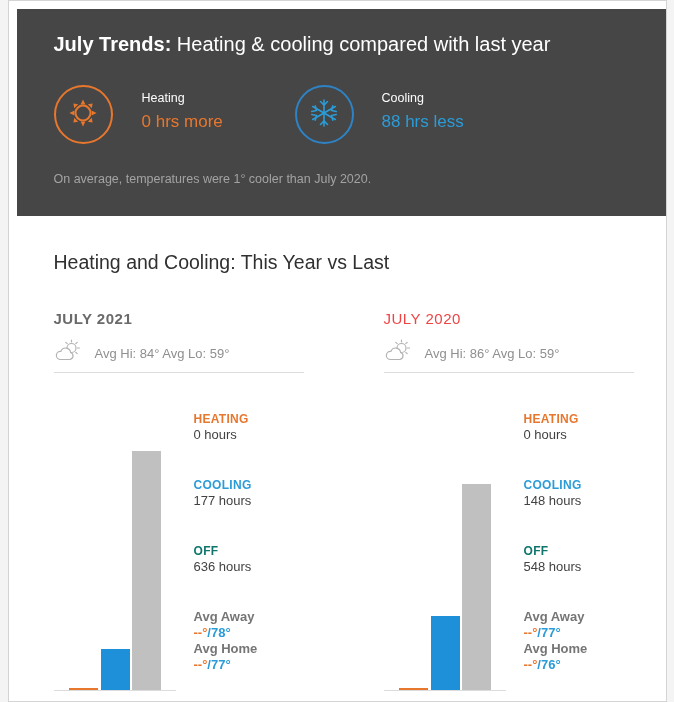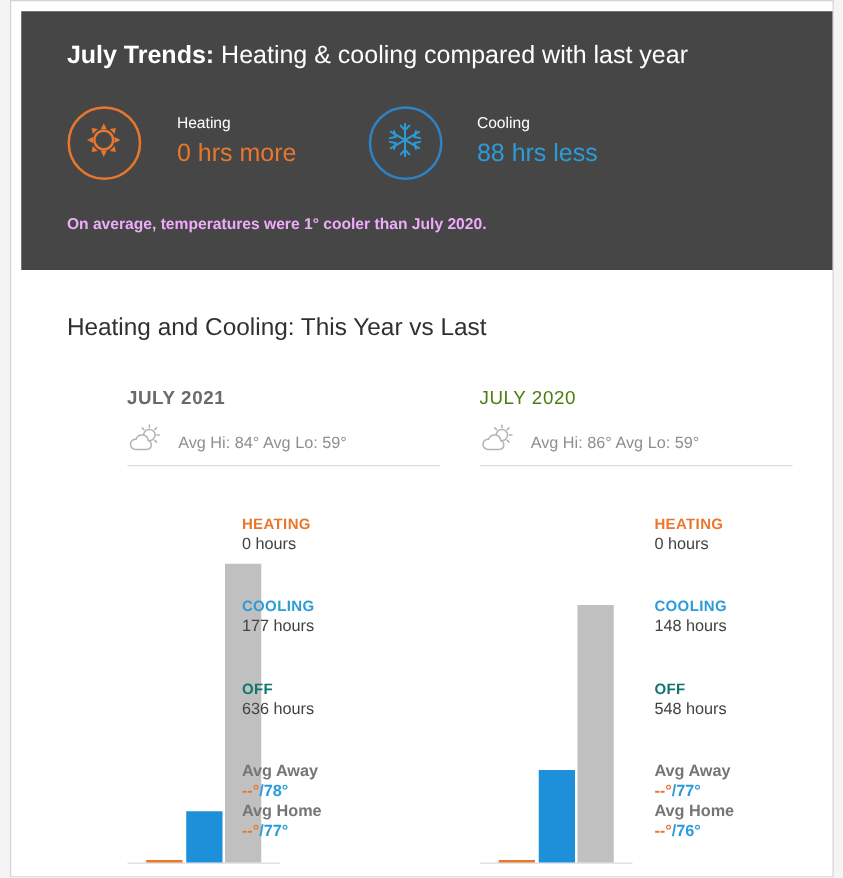--- a/index.html
+++ b/index.html
@@ -10,36 +10,36 @@
   }
   
   .hero{position:absolute;left:8px;top:8px;width:657px;height:207px;background:var(--header-bg);}
   .hero-title{position:absolute;left:37px;top:24px;font-size:20px;color:#ffffff;white-space:nowrap;}
   .hero-title .bold{font-weight:bold;}
   .icon-ring{position:absolute;width:55px;height:55px;border:2px solid;border-radius:50%;
     display:flex;align-items:center;justify-content:center;}
   .ring-heat{left:37px;top:76px;border-color:var(--orange);}
   .ring-cool{left:278px;top:76px;border-color:var(--blue-ring);}
   .feat-label{position:absolute;font-size:12.5px;color:#fdfdfd;}
-  .feat-value{position:absolute;font-size:20px;white-space:nowrap;}
+  .feat-value{position:absolute;font-size:17px;white-space:nowrap;}
   .heat-label{left:125px;top:82px;}
   .heat-value{left:125px;top:103px;color:var(--orange);}
   .cool-label{left:365px;top:82px;}
   .cool-value{left:365px;top:103px;color:var(--blue);}
-  .hero-note{position:absolute;left:37px;top:163px;font-size:12.5px;color:#f0abfc;font-weight:bold;}
+  .hero-note{position:absolute;left:37px;top:163px;font-size:12.5px;color:#a3a3a3;}
   
   .section-title{position:absolute;left:45px;top:250px;font-size:19.5px;color:#303030;}
   .col-header{position:absolute;top:309px;font-size:15px;letter-spacing:0.5px;white-space:nowrap;}
   .col-header.current{font-weight:bold;color:#6a6a6a;}
-  .col-header.last{font-weight:normal;color:#4d7c0f;}
+  .col-header.last{font-weight:normal;color:#ef4444;}
   .weather-row{position:absolute;top:337px;display:flex;align-items:center;}
   .weather-row svg{flex:0 0 auto;}
   .weather-text{margin-left:13px;font-size:13px;color:#8f8f8f;white-space:nowrap;}
   .divider{position:absolute;top:371px;width:250px;height:1px;background:#dcdcdc;}
-  .left-col{left:45px;margin-left:48px;}
+  .left-col{left:45px;}
   .right-col{left:375px;}
   
   .chart{position:absolute;top:399px;width:122px;height:291px;}
   .chart .axis{position:absolute;left:0;right:0;bottom:0;height:1px;background:#dcdcdc;}
   .chart .bar{position:absolute;bottom:1px;width:29px;}
   
   .legend{position:absolute;top:410px;width:140px;}
   .lg-group{margin-bottom:34px;}
   .lg-label{font-size:12px;font-weight:bold;letter-spacing:0.3px;line-height:16px;}
   .lg-label.heat{color:var(--orange);}

